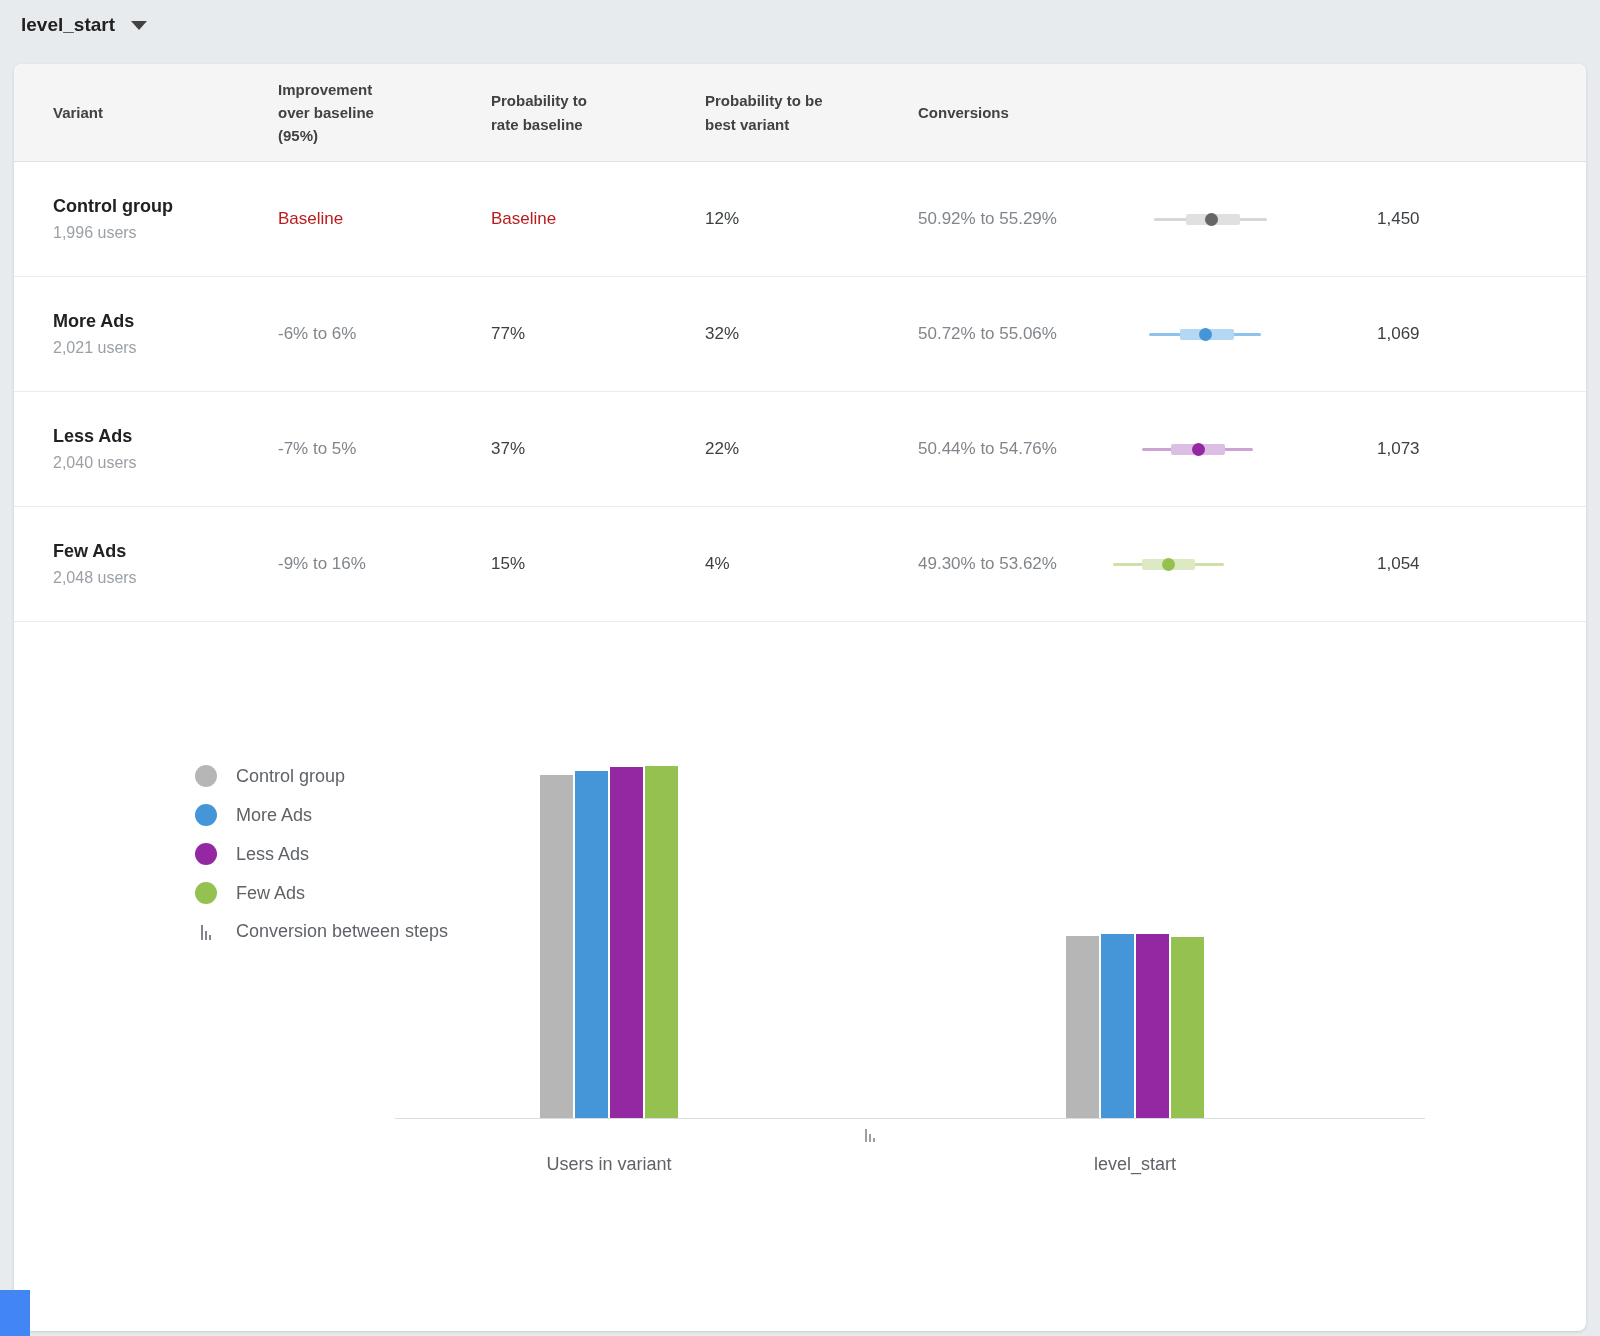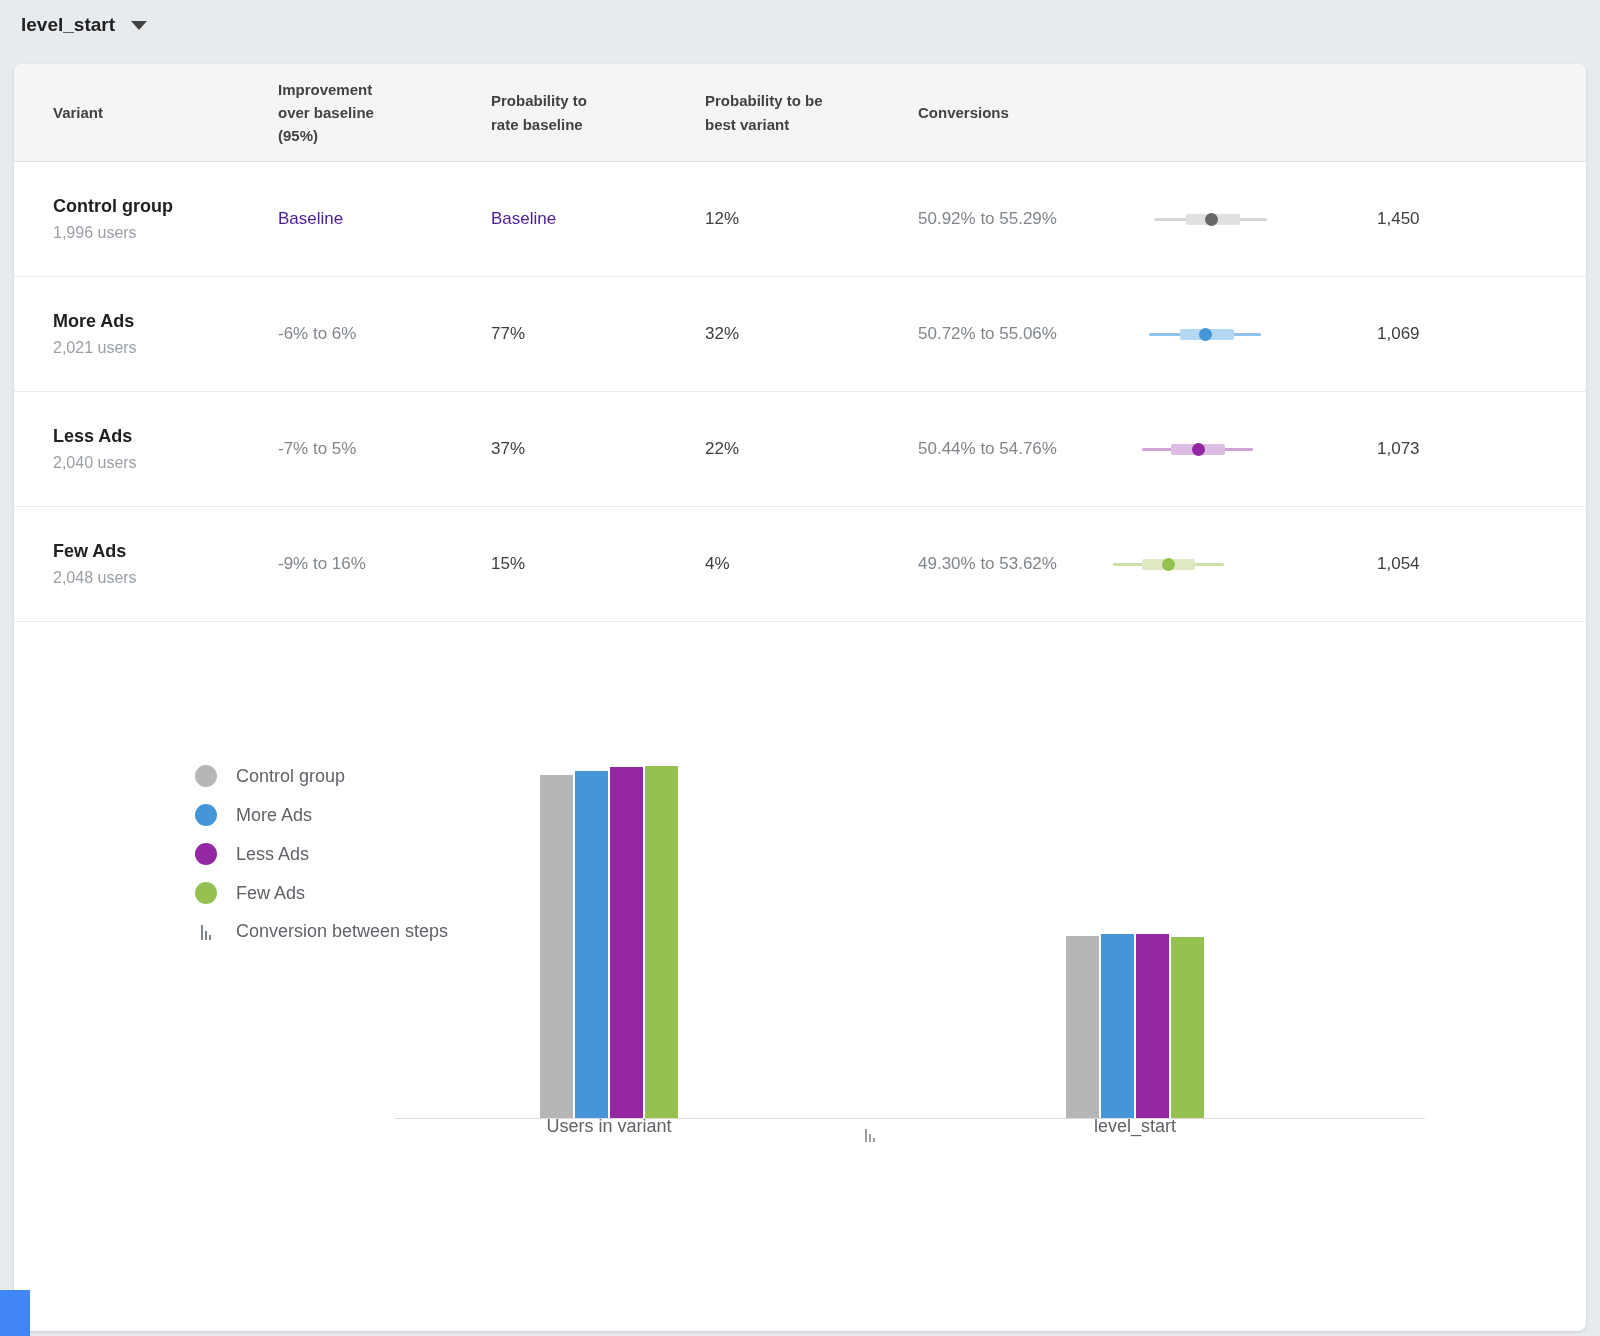--- a/index.html
+++ b/index.html
@@ -23,41 +23,41 @@
   .grid { display: grid; grid-template-columns: 225px 213px 214px 213px 187px 272px 1fr; align-items: center; padding-left: 39px; }
   .thead { height: 97px; background: #f5f5f5; border-bottom: 1px solid #e0e0e0; }
   .th { font-size: 15px; font-weight: 700; color: #424242; line-height: 1.55; }
   .th.wrap { max-width: 120px; }
   .thead > :nth-child(5) { grid-column: 5 / 7; }
   .row { height: 114px; border-bottom: 1px solid #ebebeb; }
   .variant-name { font-size: 18px; font-weight: 700; color: #212121; }
   .variant-users { font-size: 16px; color: #9aa0a6; margin-top: 7px; }
   .val { font-size: 17px; color: #3c4043; }
   .val.gray { color: #80868b; }
-  .val.light { color: #4c1d95; }
+  .val.light { color: #b91c1c; }
 
   
   .interval { position: relative; width: 170px; height: 22px; }
   .iv-line { position: absolute; top: 10px; height: 3px; border-radius: 2px; }
   .iv-band { position: absolute; top: 6px; height: 11px; border-radius: 2px; }
   .iv-dot { position: absolute; top: 5px; width: 13px; height: 13px; border-radius: 50%; }
 
   
   .chart-section { position: relative; height: 716px; }
   .legend { position: absolute; left: 181px; top: 143px; display: flex; flex-direction: column; gap: 17px; }
   .legend-item { display: flex; align-items: center; gap: 19px; }
   .legend-swatch { width: 22px; height: 22px; border-radius: 50%; flex: none; }
   .legend-icon { width: 22px; height: 16px; display: flex; align-items: flex-end; justify-content: center; gap: 2px; flex: none; }
   .mini-bar { width: 2px; background: #80868b; }
   .legend-label { font-size: 18px; color: #5f6368; white-space: nowrap; }
 
   .plot { position: absolute; left: 381px; top: 0; width: 1030px; height: 496px; border-bottom: 1px solid #dadce0; }
   .bar-group { position: absolute; bottom: 0; display: flex; align-items: flex-end; gap: 2px; }
   .bar { width: 33px; }
-  .axis-label { position: absolute; top: 494px; width: 138px; display: flex; justify-content: center; font-size: 18px; color: #5f6368; white-space: nowrap; }
+  .axis-label { position: absolute; top: 532px; width: 138px; display: flex; justify-content: center; font-size: 18px; color: #5f6368; white-space: nowrap; }
   .axis-icon { position: absolute; top: 506px; left: 470px; height: 14px; display: flex; align-items: flex-end; gap: 2px; }
   .axis-icon .mini-bar { background: #9e9e9e; }
 
   
   .corner-accent { position: absolute; left: 0; bottom: 0; width: 30px; height: 46px; background: #4285f4; }
 </style>
 </head>
 <body>
 
 <div class="topbar">

